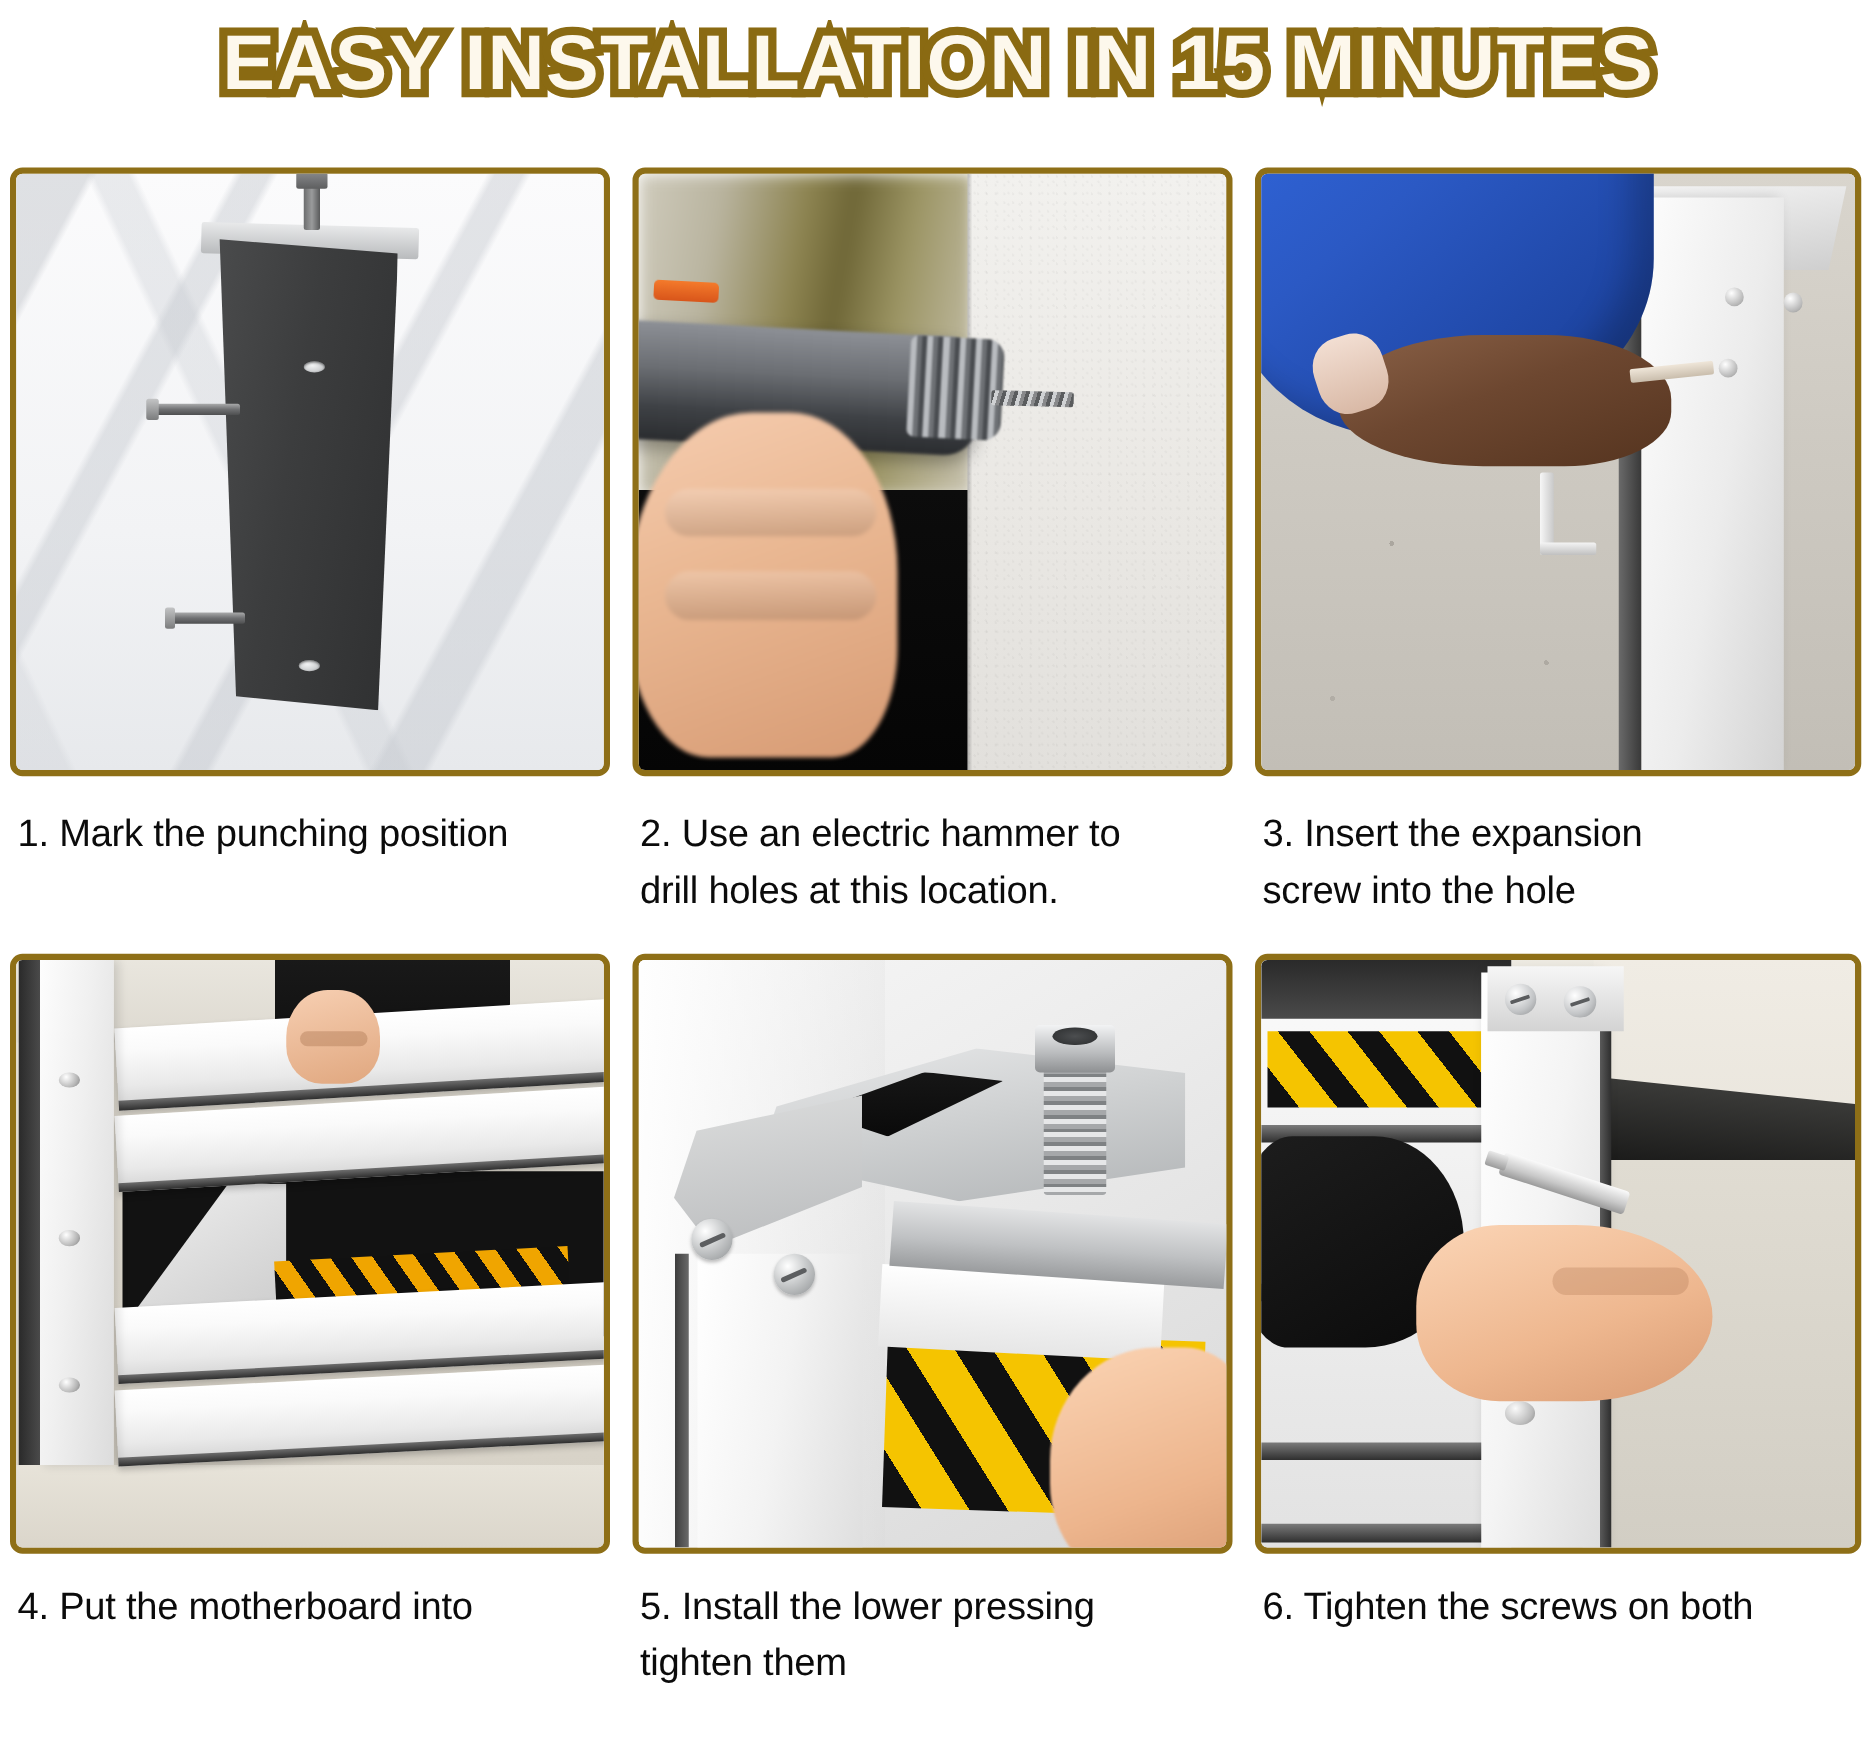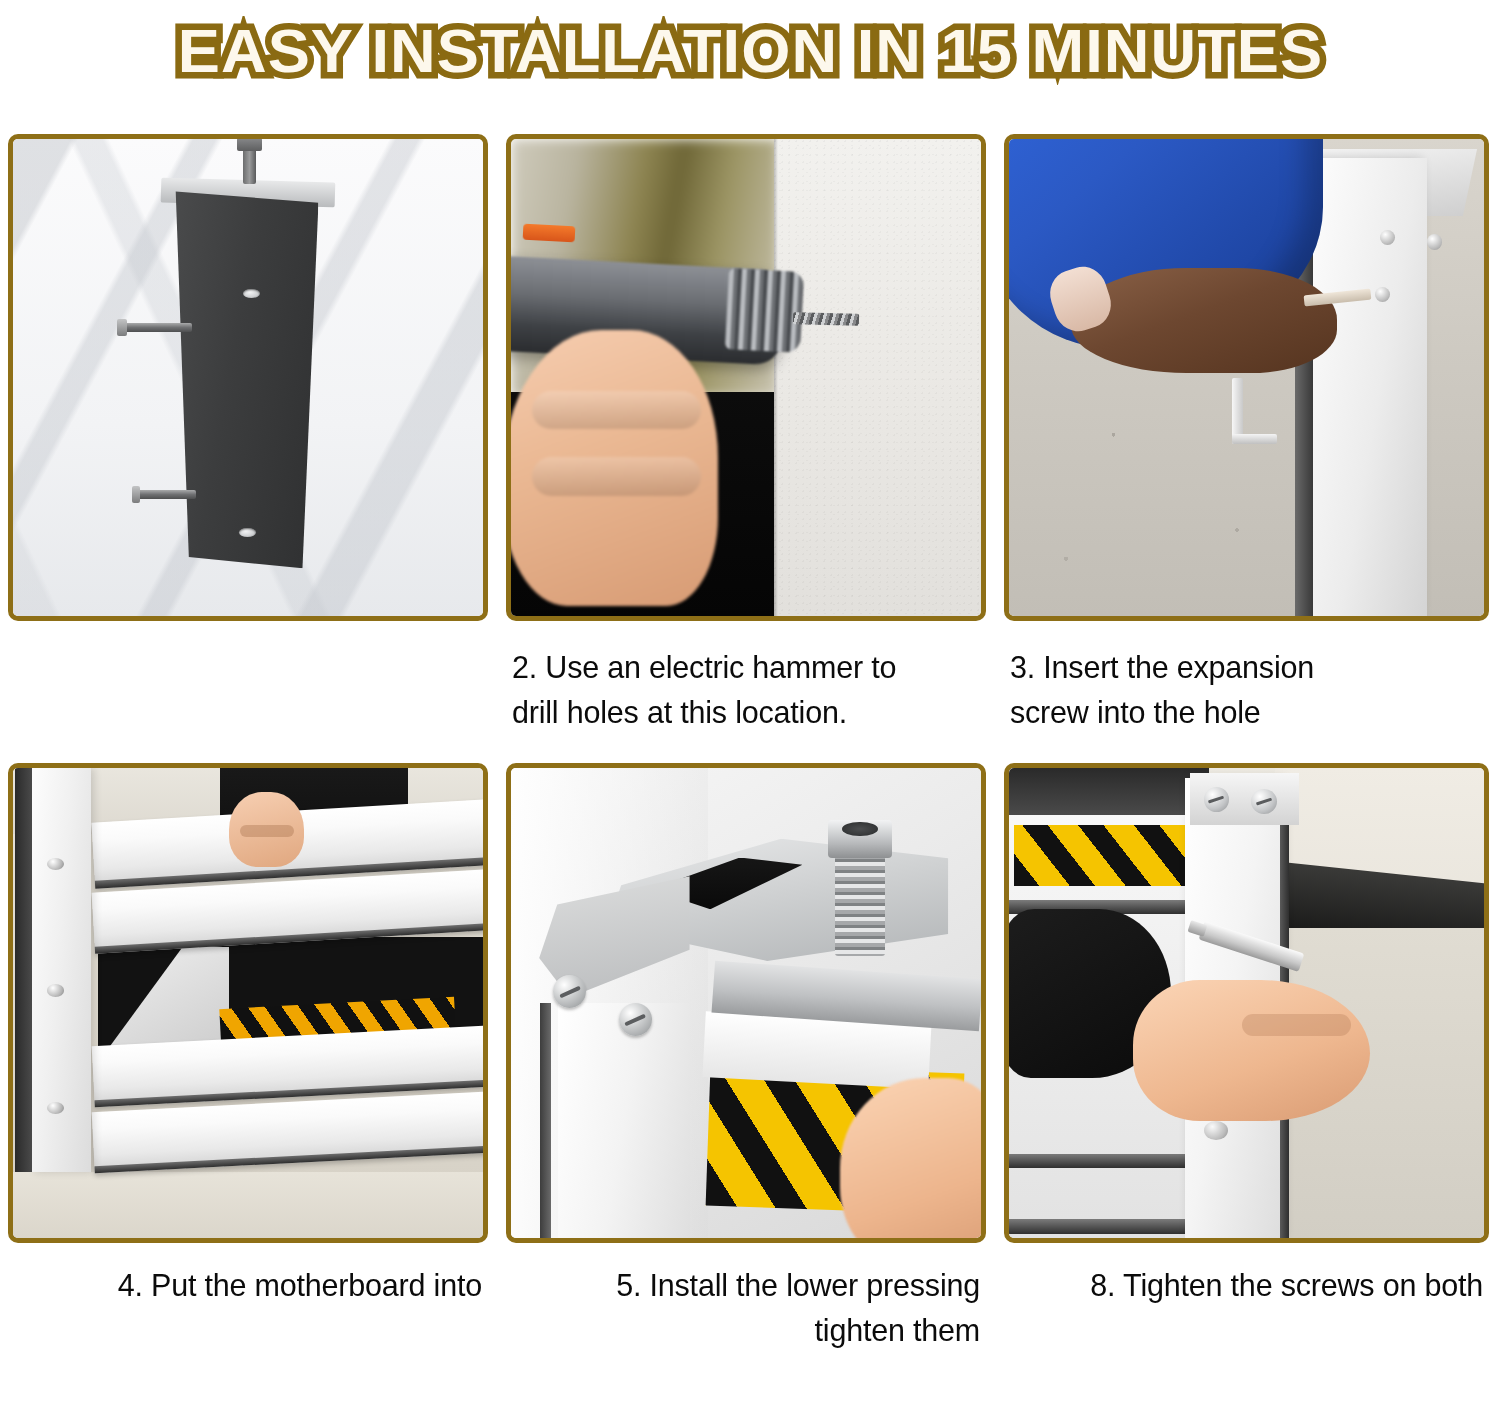--- a/index.html
+++ b/index.html
@@ -71,21 +71,21 @@
   .caption {
     padding: 24px 6px 0 6px;
     font-size: 30.5px;
     line-height: 1.48;
     color: #0b0b0b;
     font-family: "Liberation Sans", sans-serif;
     font-weight: 400;
     letter-spacing: -0.2px;
   }
   .caption .ln { display: block; }
-  .row2 .caption { padding-top: 20px; text-align: right; }
+  .row2 .caption { padding-top: 20px; }
   .row2 .photo-frame { height: 480px; }
   .spacer-row { height: 28px; }
 
   
 
   
   .p1-bg {
     position: absolute; inset: 0;
     background:
       linear-gradient(118deg, rgba(200,203,208,.55) 0 8%, rgba(255,255,255,0) 9% 24%,
@@ -584,20 +584,23 @@
         <div class="photo">
           <div class="p1-bg"></div>
           <div class="p1-cap"></div>
           <div class="p1-post"></div>
           <div class="p1-stud"></div>
           <div class="p1-bolt b1"></div>
           <div class="p1-bolt b2"></div>
           <div class="p1-hole h1"></div>
           <div class="p1-hole h2"></div>
         </div>
+      </div>
+      <div class="caption">
+        <span class="ln">1. Mark the punching position</span>
       </div>
     </div>
 
     <div class="cell">
       <div class="photo-frame">
         <div class="photo">
           <div class="p2-room"></div>
           <div class="p2-dark"></div>
           <div class="p2-wall"></div>
           <div class="p2-drill"></div>
@@ -717,18 +720,18 @@
           <div class="p6-bracket"></div>
           <div class="p6-screwhead t1"></div>
           <div class="p6-screwhead t2"></div>
           <div class="p6-lowscrew"></div>
           <div class="p6-driver"></div>
           <div class="p6-sleeve"></div>
           <div class="p6-hand6"></div>
         </div>
       </div>
       <div class="caption">
-        <span class="ln">8. Tighten the screws on both</span>
+        <span class="ln">6. Tighten the screws on both</span>
       </div>
     </div>
 
   </div>
 </div>
 
 </body></html>

